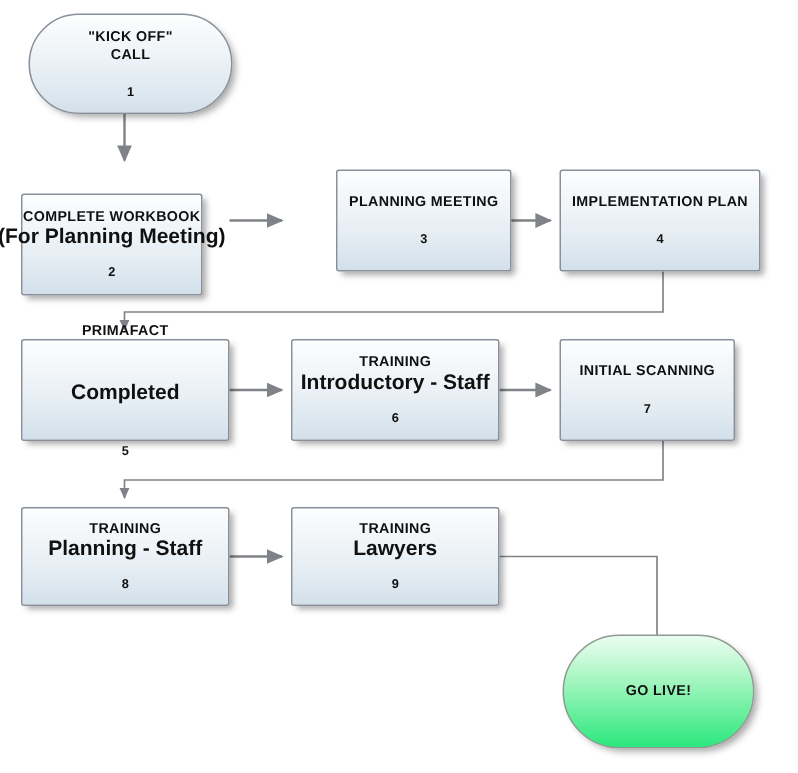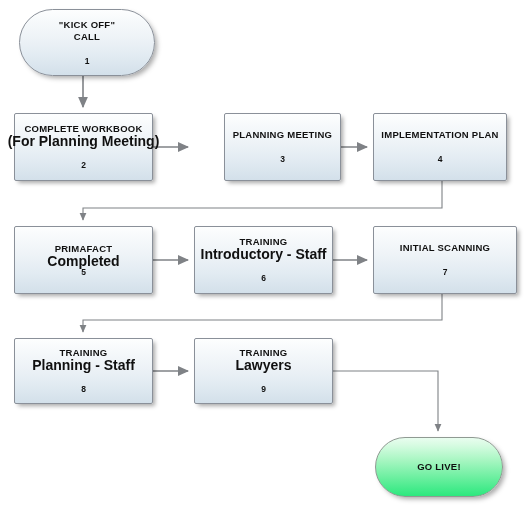--- a/index.html
+++ b/index.html
@@ -122,62 +122,62 @@
 
     <path d="M 333 371 L 438 371 L 438 431" fill="none" stroke="#7f8286" stroke-width="1.1" marker-end="url(#arrow)"></path>
   </svg>
 
   <div class="node pill" style="left:19px; top:9px; width:136px; height:67px;">
     <div class="t1">"KICK OFF"</div>
     <div class="t1">CALL</div>
     <div class="num gap-lg">1</div>
   </div>
 
-  <div class="node box" style="left:14px; top:113px; width:139px; height:68px;align-items:center;">
+  <div class="node box" style="left:14px; top:129px; width:121px; height:68px;align-items:center;">
     <div class="t1">COMPLETE WORKBOOK</div>
     <div class="t2">(For Planning Meeting)</div>
     <div class="num gap-lg">2</div>
   </div>
 
   <div class="node box" style="left:194px; top:113px; width:117px; height:68px;margin-left:30px;">
     <div class="t1">PLANNING MEETING</div>
     <div class="num gap-lg">3</div>
   </div>
 
   <div class="node box" style="left:373px; top:113px; width:134px; height:68px;">
     <div class="t1">IMPLEMENTATION PLAN</div>
     <div class="num gap-lg">4</div>
   </div>
 
-  <div class="node box" style="left:14px; top:226px; width:139px; height:68px;">
+  <div class="node box" style="left:14px; top:226px; width:139px; height:68px;gap:28px;">
     <div class="t1">PRIMAFACT</div>
     <div class="t2">Completed</div>
     <div class="num gap-sm">5</div>
   </div>
 
   <div class="node box" style="left:194px; top:226px; width:139px; height:68px;">
     <div class="t1">TRAINING</div>
     <div class="t2">Introductory - Staff</div>
     <div class="num gap-lg">6</div>
   </div>
 
-  <div class="node box" style="left:373px; top:226px; width:144px; height:68px;">
+  <div class="node box" style="left:373px; top:226px; width:117px; height:68px;">
     <div class="t1">INITIAL SCANNING</div>
     <div class="num gap-lg">7</div>
   </div>
 
   <div class="node box" style="left:14px; top:338px; width:139px; height:66px;">
     <div class="t1">TRAINING</div>
     <div class="t2">Planning - Staff</div>
     <div class="num gap-lg">8</div>
   </div>
 
   <div class="node box" style="left:194px; top:338px; width:139px; height:66px;">
     <div class="t1">TRAINING</div>
     <div class="t2">Lawyers</div>
     <div class="num gap-lg">9</div>
   </div>
 
-  <div class="node pill green" style="left:375px; top:437px; width:128px; height:60px;">
+  <div class="node pill green" style="left:375px; top:423px; width:128px; height:76px;">
     <div class="t1">GO LIVE!</div>
   </div>
 
 </div>
 
 </body></html>

